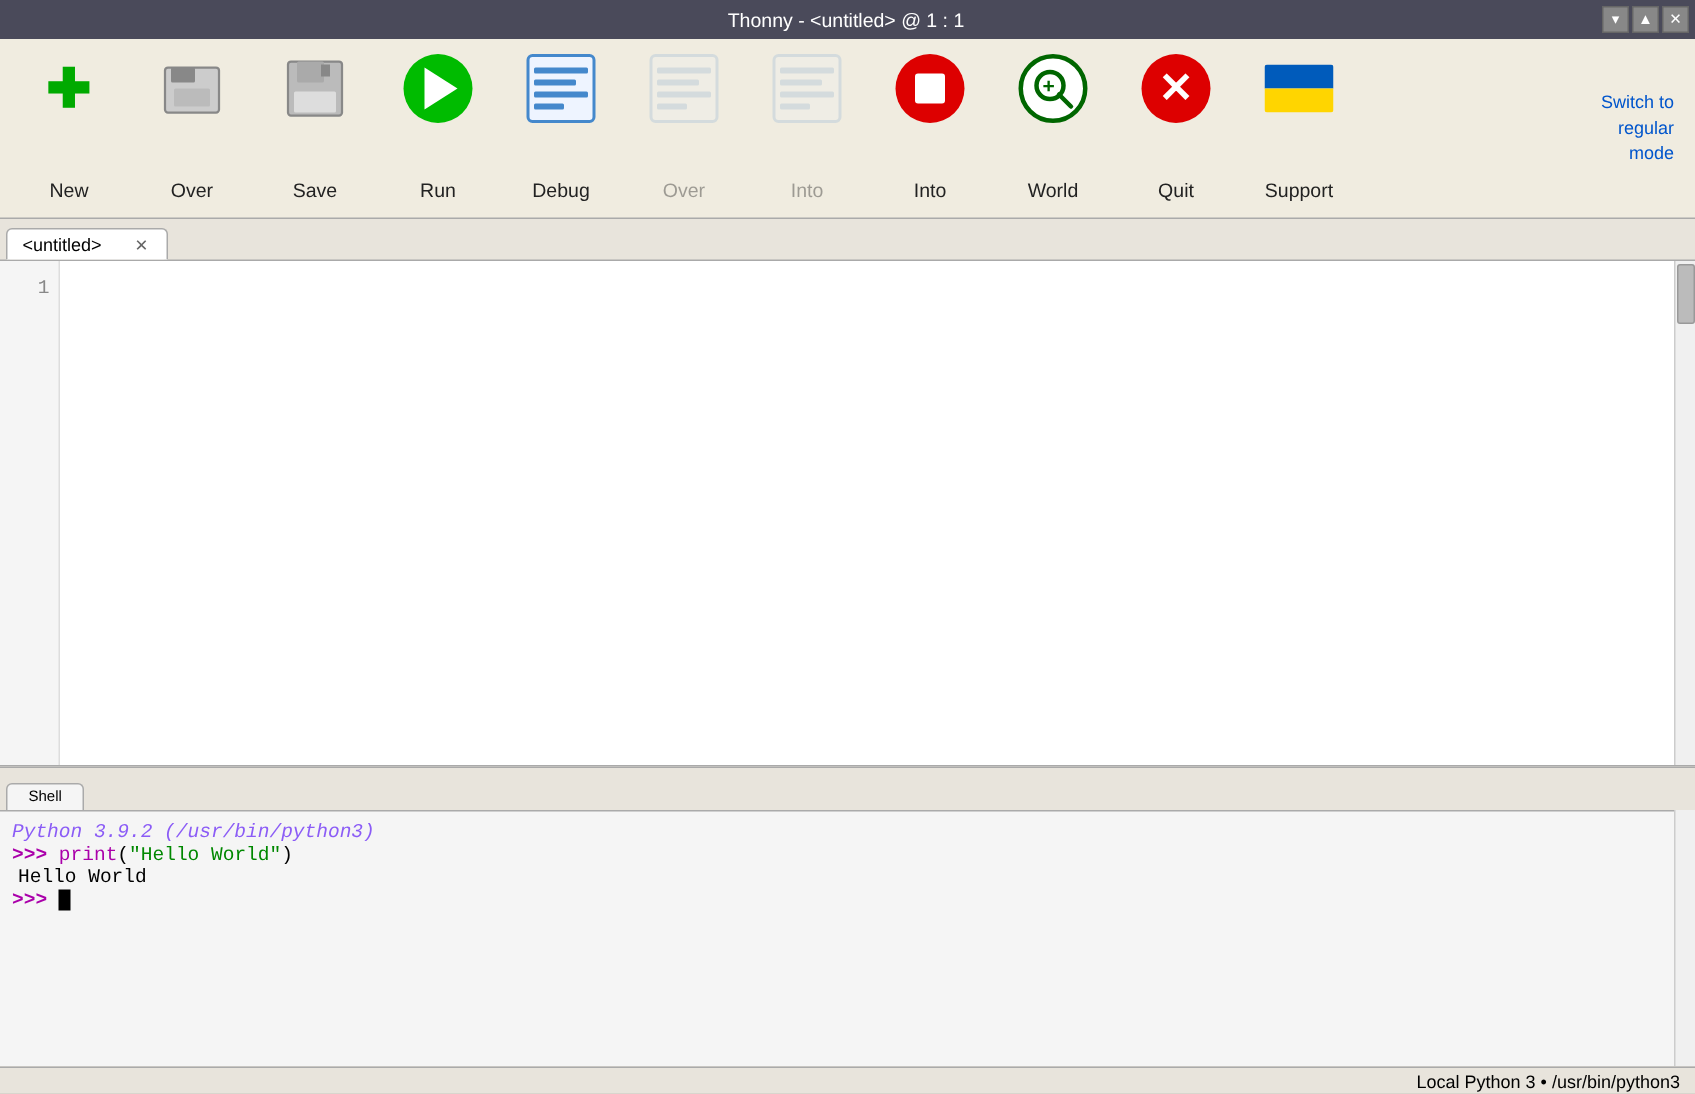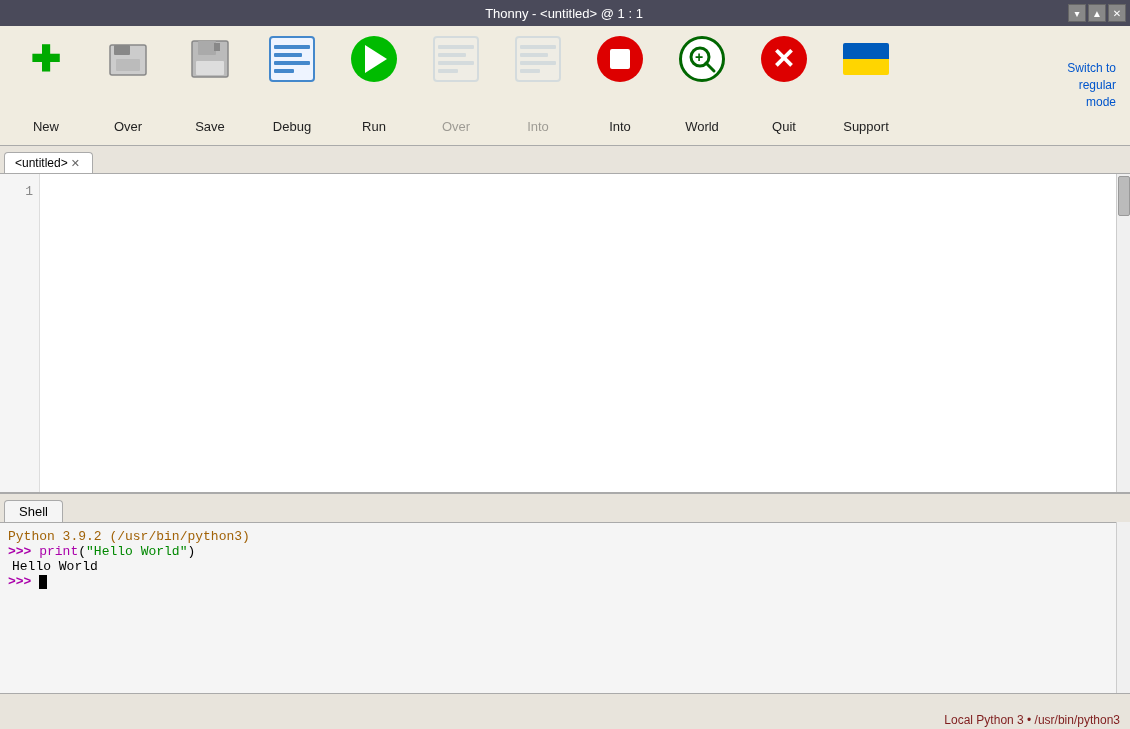--- a/index.html
+++ b/index.html
@@ -114,21 +114,21 @@
     }
     .tab {
       background: #fff;
       border: 1px solid #aaa;
       border-bottom: none;
       padding: 3px 10px 3px 10px;
       font-size: 12px;
       cursor: pointer;
       display: flex;
       align-items: center;
-      gap: 1px;
+      gap: 20px;
       border-radius: 4px 4px 0 0;
     }
     .tab-close {
       font-size: 11px;
       color: #666;
       cursor: pointer;
       padding: 0 2px;
     }
 
     
@@ -189,42 +189,43 @@
       align-items: flex-end;
       padding: 0 0 0 4px;
       height: 28px;
       background: #e8e4dc;
     }
     .shell-tab {
       background: #d4d0c8;
       border: 1px solid #aaa;
       border-bottom: none;
       padding: 3px 14px;
-      font-size: 13px;
+      font-size: 10px;
       cursor: pointer;
       border-radius: 4px 4px 0 0;
     }
     .shell-tab.active {
       background: #f5f5f5;
     }
     #shell-content {
       flex: 1;
       background: #f5f5f5;
       font-family: 'Courier New', monospace;
       font-size: 13px;
       padding: 6px 8px;
       border-top: 1px solid #aaa;
       overflow: auto;
       display: flex;
     }
     #shell-text {
       flex: 1;
     }
     .shell-info {
-      color: #a16207;
+      color: #8b5cf6;
+      font-style: italic;
       margin-top: 20px;
     }
     .shell-prompt {
       color: #aa00aa;
       font-weight: bold;
     }
     .shell-code {
       color: #000;
     }
     .shell-func {
@@ -252,26 +253,26 @@
       width: 14px;
       background: #f0f0f0;
       border-left: 1px solid #ccc;
     }
 
     
     #statusbar {
       background: #e8e4dc;
       border-top: 1px solid #aaa;
       font-size: 12px;
-      color: #7f1d1d;
+      color: #000000;
       padding: 2px 10px;
       text-align: right;
-      height: 36px;
-      display: flex;
-      align-items: flex-end;
+      height: 18px;
+      display: flex;
+      align-items: flex-start;
       justify-content: flex-end;
     }
     .icon-circle-green {
       width: 46px; height: 46px;
       background: #00bb00;
       border-radius: 50%;
       display: flex; align-items: center; justify-content: center;
     }
     .icon-circle-red-stop {
       width: 46px; height: 46px;
@@ -392,39 +393,39 @@
         <rect x="10" y="4" width="18" height="14" rx="1" fill="#aaa"></rect>
         <rect x="8" y="24" width="28" height="14" rx="1" fill="#ddd"></rect>
         <rect x="26" y="6" width="6" height="8" rx="0" fill="#888"></rect>
       </svg>
     </div>
     <span class="tool-label">Save</span>
   </button>
 
   <button class="tool-btn">
     <div class="icon-wrap">
+      <div class="icon-circle-green">
+        <div class="play-triangle"></div>
+      </div>
+    </div>
+    <span class="tool-label">Run</span>
+  </button>
+
+  <button class="tool-btn">
+    <div class="icon-wrap">
       <div class="lines-icon-wrap">
         <div class="lines-icon">
           <div class="line-bar l1"></div>
           <div class="line-bar l2"></div>
           <div class="line-bar l3"></div>
           <div class="line-bar l4"></div>
         </div>
       </div>
     </div>
     <span class="tool-label">Debug</span>
-  </button>
-
-  <button class="tool-btn">
-    <div class="icon-wrap">
-      <div class="icon-circle-green">
-        <div class="play-triangle"></div>
-      </div>
-    </div>
-    <span class="tool-label">Run</span>
   </button>
 
   <button class="tool-btn disabled">
     <div class="icon-wrap">
       <div class="lines-icon-wrap" style="opacity:0.4">
         <div class="lines-icon">
           <div class="line-bar l1"></div>
           <div class="line-bar l2"></div>
           <div class="line-bar l3"></div>
           <div class="line-bar l4"></div>

